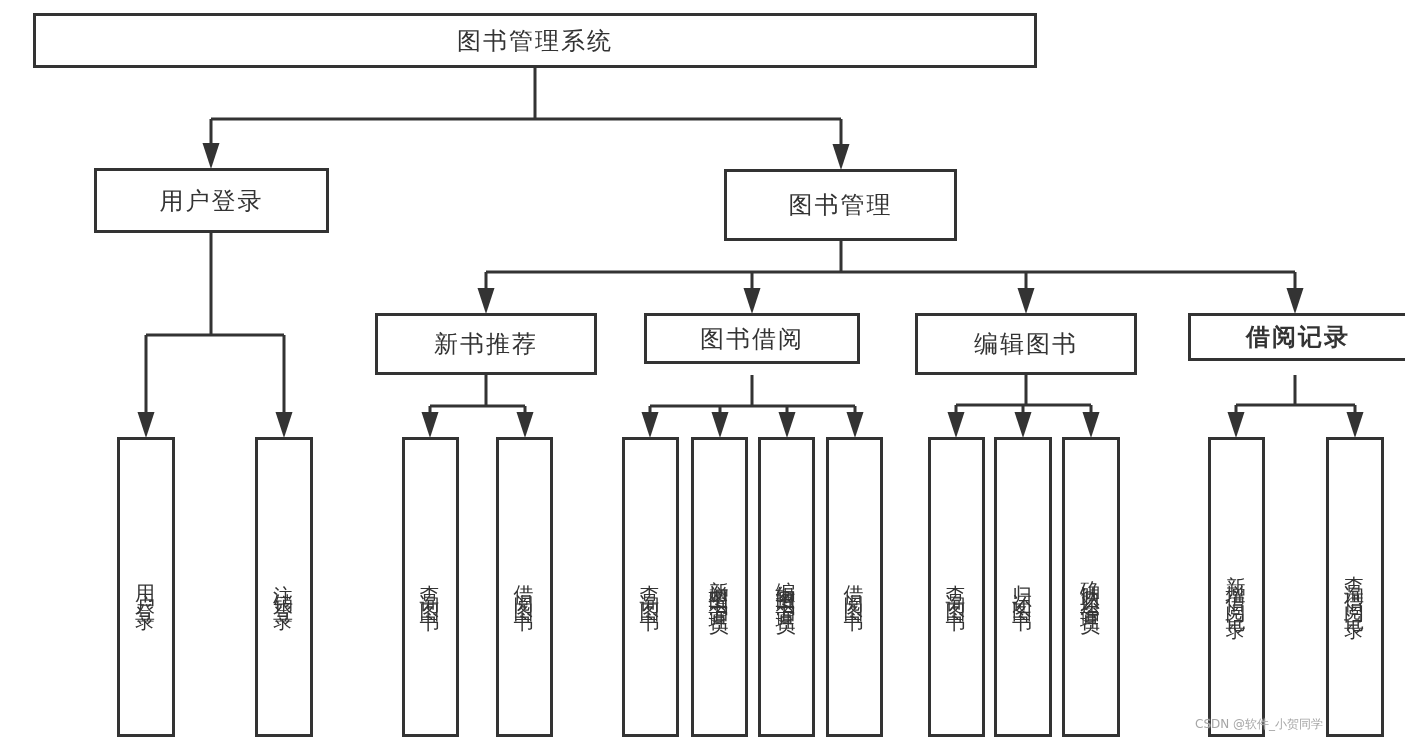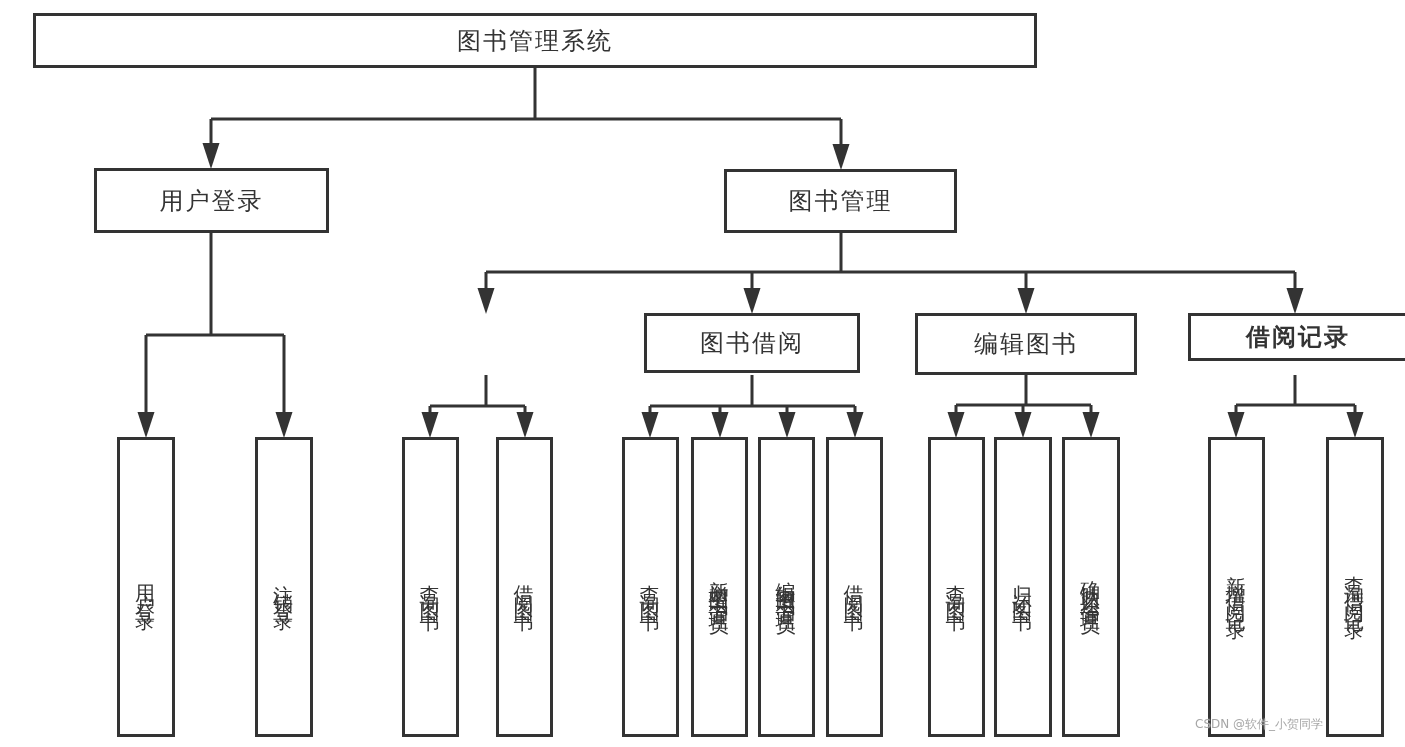--- a/index.html
+++ b/index.html
@@ -103,25 +103,28 @@
     <polygon class="ar" points="1343,438 1334.5,412 1351.5,412"></polygon>
   </svg>
 
   <div class="hbox" style="left:21px;top:13px;width:1004px;height:55px;">
     <span>图书管理系统</span>
   </div>
 
   <div class="hbox" style="left:82px;top:168px;width:235px;height:65px;">
     <span>用户登录</span>
   </div>
-  <div class="hbox" style="left:712px;top:169px;width:233px;height:64px;">
+  <div class="hbox" style="left:712px;top:169px;width:233px;height:72px;">
     <span>图书管理</span>
   </div>
 
-  <div class="hbox" style="left:632px;top:313px;width:216px;height:60px;">
+  <div class="hbox" style="left:363px;top:313px;width:222px;height:62px;">
+    <span>新书推荐</span>
+  </div>
+  <div class="hbox" style="left:632px;top:313px;width:216px;height:51px;">
     <span>图书借阅</span>
   </div>
   <div class="hbox" style="left:903px;top:313px;width:222px;height:62px;">
     <span>编辑图书</span>
   </div>
   <div class="hbox" style="left:1176px;top:313px;width:220px;height:48px;font-weight:bold;">
     <span>借阅记录</span>
   </div>
 
   <div class="vbox" style="left:105px;">

